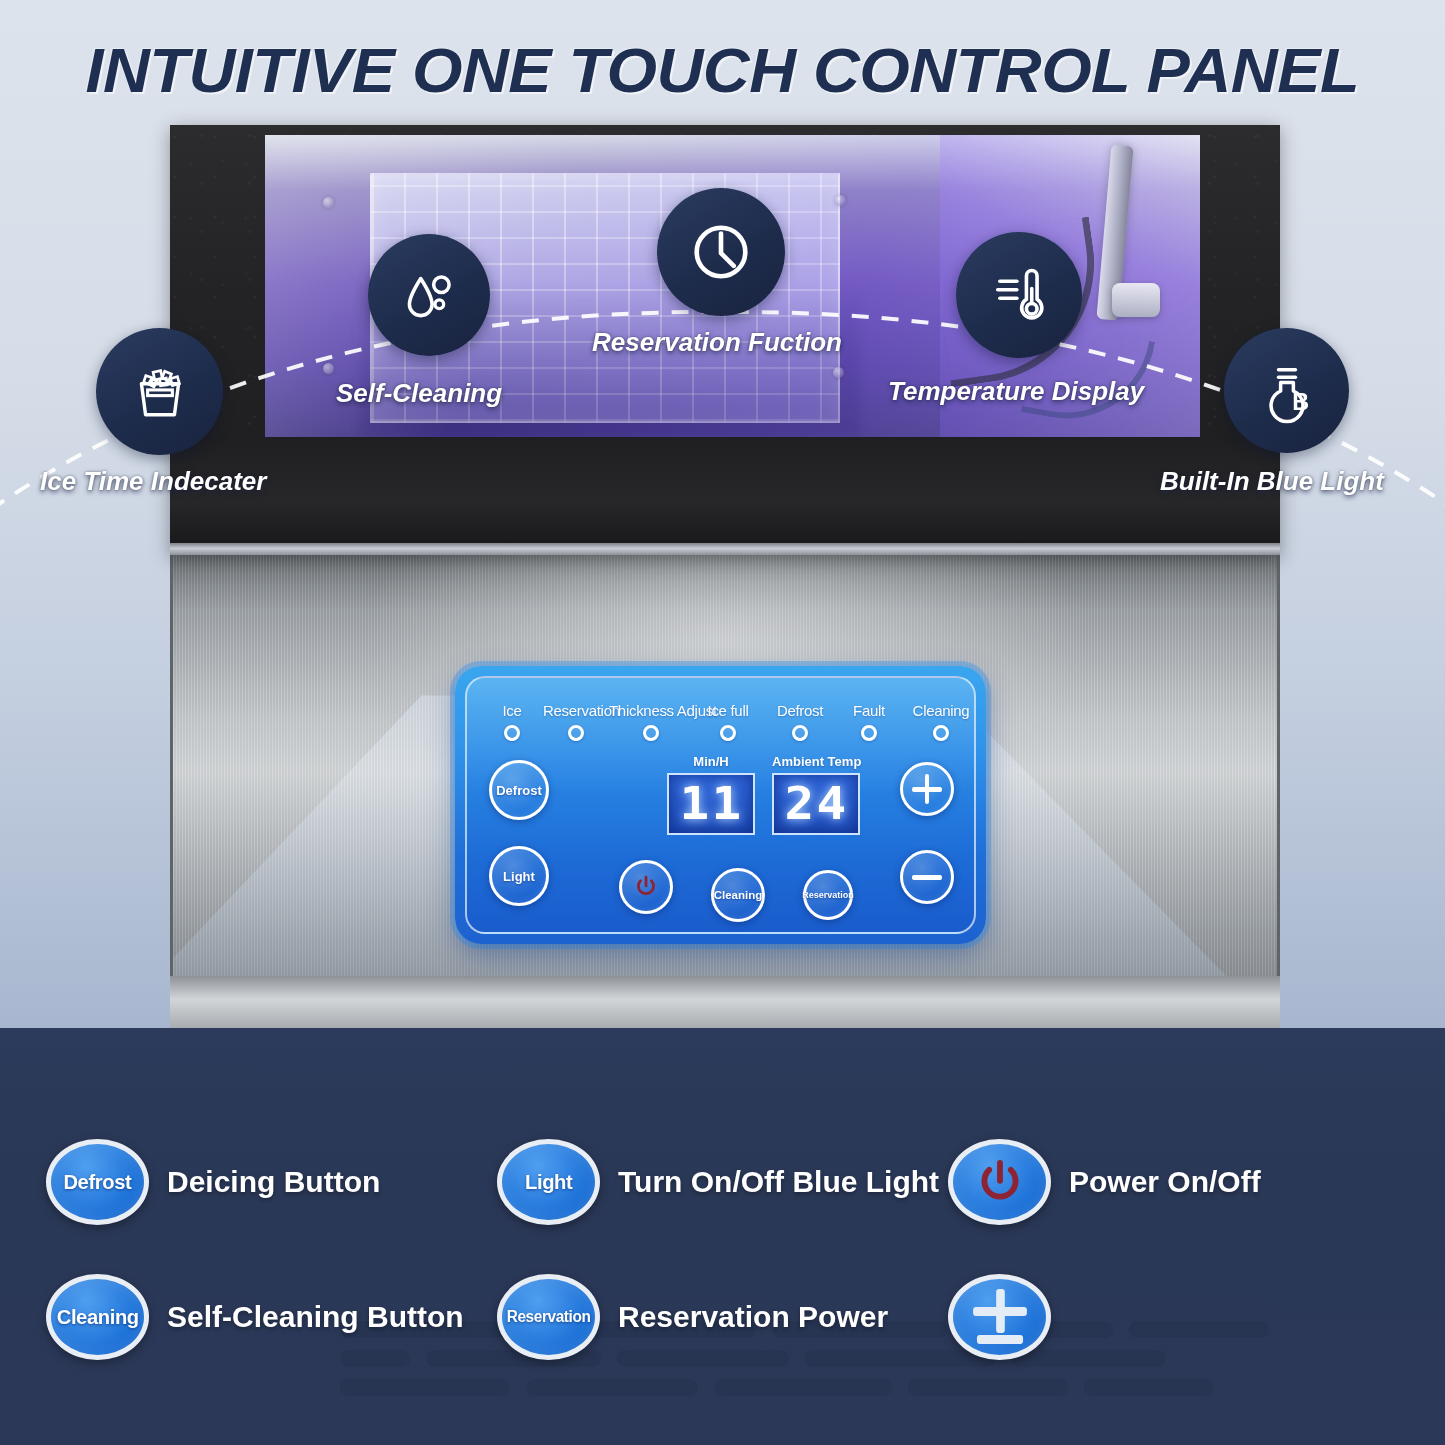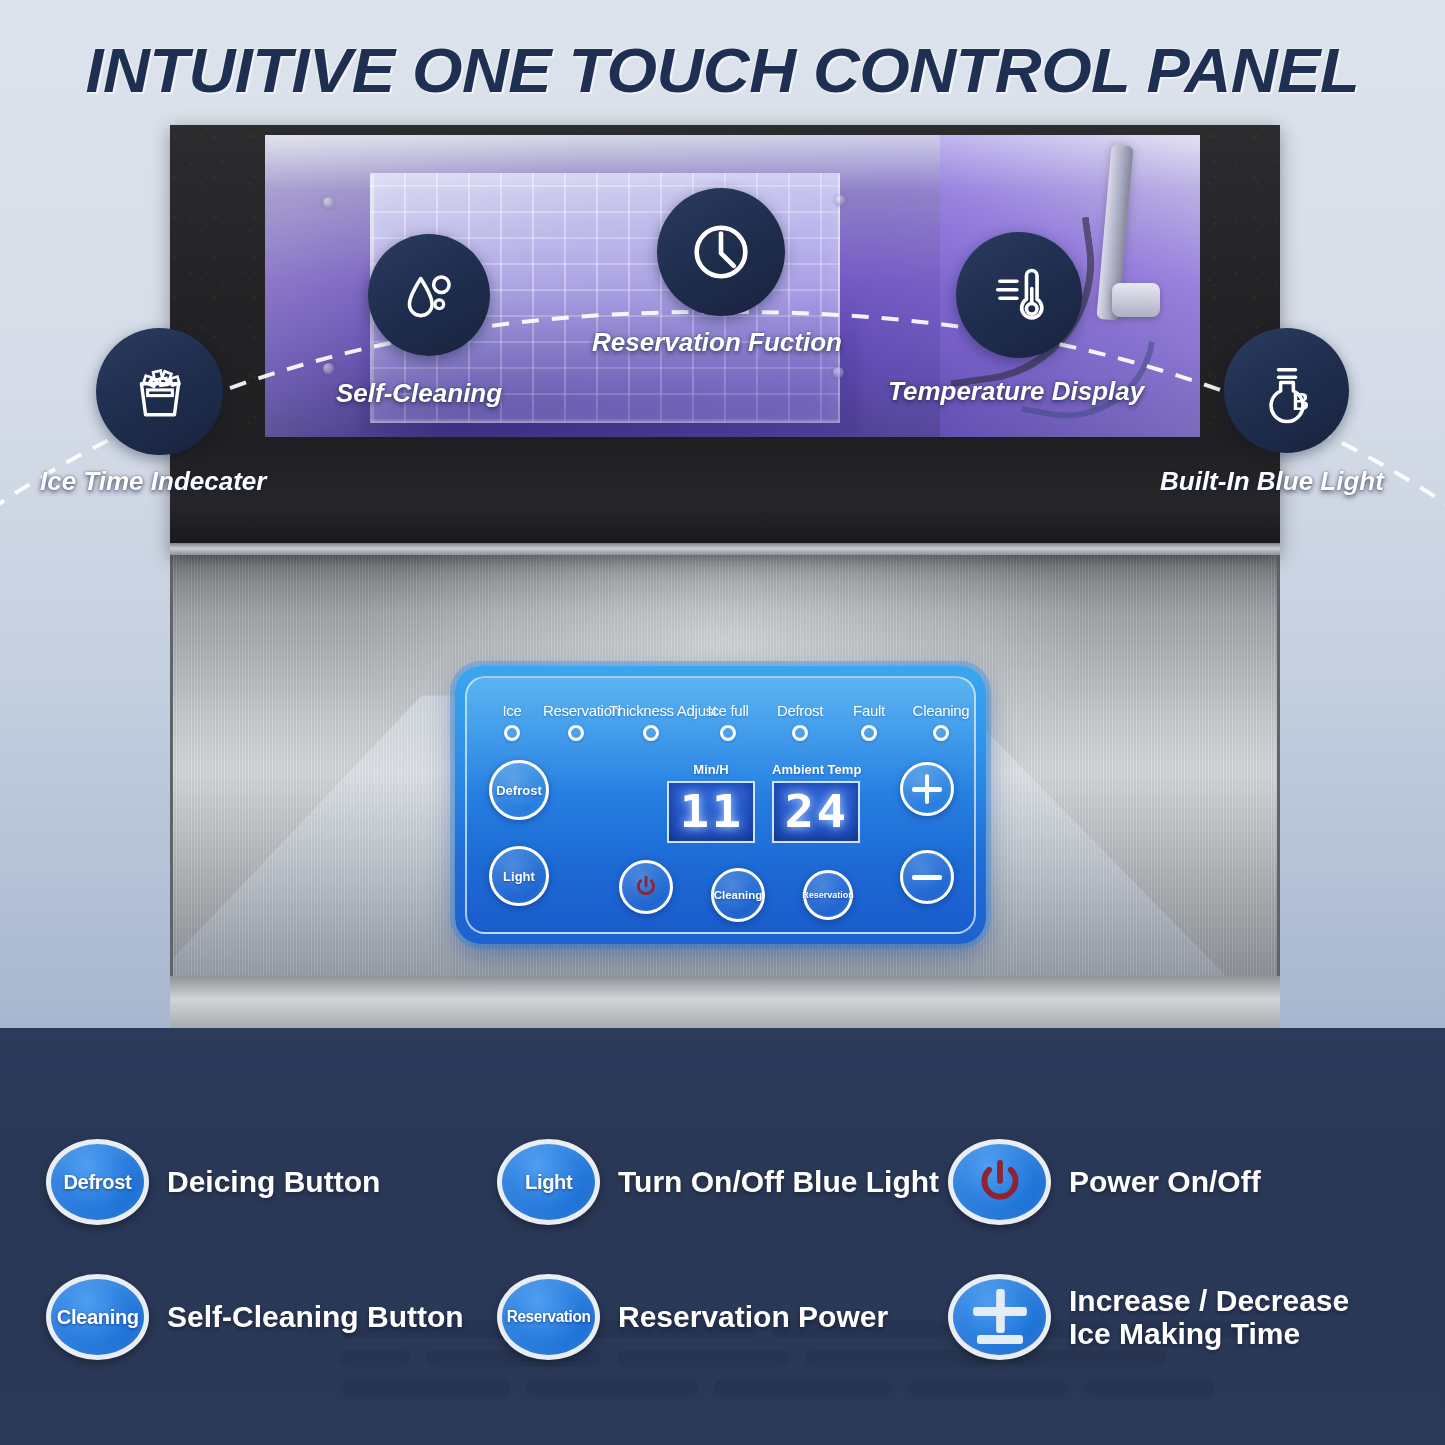--- a/index.html
+++ b/index.html
@@ -141,21 +141,21 @@
   }
 
   .leds{ position:absolute; left:14px; top:24px; width:503px; display:flex; }
   .led-col{ text-align:center; }
   .led-label{ font-size:15px; font-weight:normal; color:#ffffff; white-space:nowrap;
               letter-spacing:-.3px; text-shadow:0 1px 2px rgba(0,40,110,.35); }
   .led-dot{ width:16px; height:16px; border-radius:50%; border:3.2px solid #ffffff;
             margin:6px auto 0; background:rgba(255,255,255,.06);
             box-shadow:0 1px 3px rgba(0,40,110,.3); }
 
-  .disp-group{ position:absolute; left:200px; top:84px; display:flex; gap:17px; }
+  .disp-group{ position:absolute; left:200px; top:76px; display:flex; gap:17px; }
   .disp{ text-align:center; }
   .disp-cap{ font-size:13px; font-weight:bold; color:#fff; margin-bottom:4px;
              text-shadow:0 1px 2px rgba(0,40,110,.4); white-space:nowrap; }
   .disp-box{ width:88px; height:62px; border:2.5px solid #cfe4ff;
              background:linear-gradient(180deg,#2d63d8,#1b48b4);
              display:flex; align-items:center; justify-content:center;
              box-shadow:inset 0 0 14px rgba(10,30,110,.65); }
   .seg{ font-family:"DejaVu Sans Mono", monospace; font-size:44px; font-weight:bold;
         color:#ffffff; letter-spacing:2px; line-height:1;
         text-shadow:0 0 9px rgba(180,215,255,.95), 0 0 18px rgba(120,180,255,.6);
@@ -462,20 +462,16 @@
     </div>
 
     <div class="leg-item">
       <div class="leg-btn">
         <span class="leg-pm">
           <i class="h1"></i>
             <i class="v1"></i>
             <i class="h2"></i>
         </span>
       </div>
-      <div class="leg-text">
-        <div>Increase / Decrease</div>
-        <div>Ice Making Time</div>
-      </div>
     </div>
 
   </div>
 </div>
 
 </body></html>

